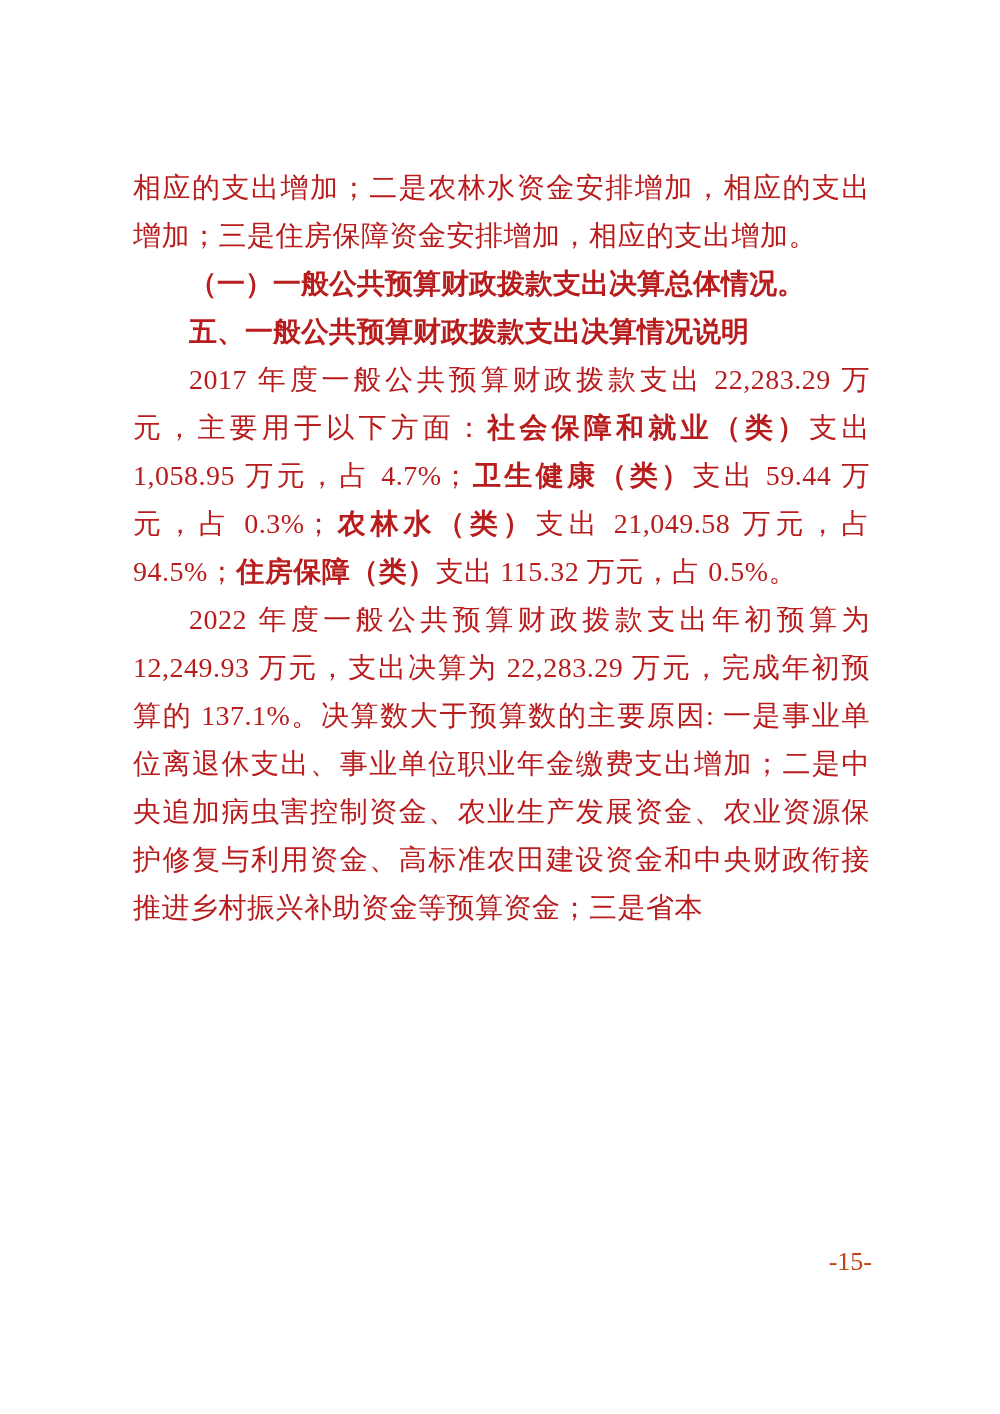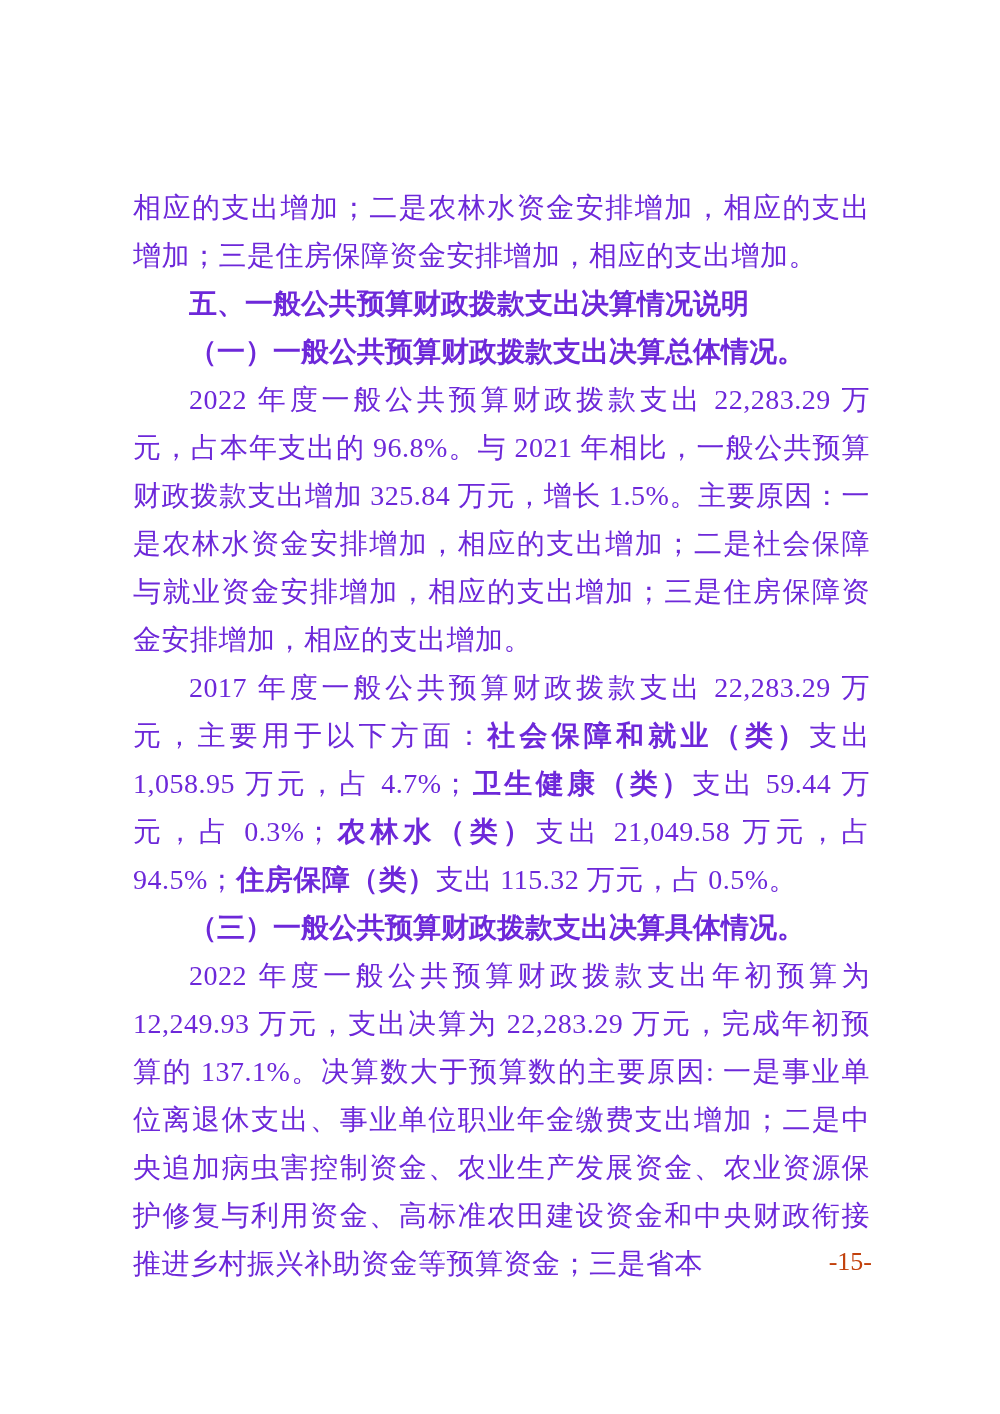--- a/index.html
+++ b/index.html
@@ -14,25 +14,25 @@
     position: absolute;
     left: 0; top: 0;
     width: 1000px;
     height: 1414px;
     background: #ffffff;
     overflow: hidden;
   }
   .content {
     position: absolute;
     left: 133px;
-    top: 184px;
+    top: 164px;
     width: 737px;
     font-size: 28px;
     line-height: 48px;
-    color: #6d28d9;
+    color: #b91c1c;
     text-align: justify;
     text-justify: inter-ideograph;
     letter-spacing: 0.5px;
   }
   .content p {
     margin: 0;
     text-indent: 2em;
   }
   .content p.continuation {
     text-indent: 0;
@@ -59,30 +59,28 @@
 </style>
 </head>
 <body>
 
 <div class="page">
 
   <div class="content">
 
     <p class="continuation">相应的支出增加；二是农林水资金安排增加，相应的支出增加；三是住房保障资金安排增加，相应的支出增加。</p>
 
+    <p class="heading">（一）一般公共预算财政拨款支出决算总体情况。</p>
+
     <p class="heading">五、一般公共预算财政拨款支出决算情况说明</p>
 
-    <p class="heading">（一）一般公共预算财政拨款支出决算总体情况。</p>
-
-    <p>2022 年度一般公共预算财政拨款支出 22,283.29 万元，占本年支出的 96.8%。与 2021 年相比，一般公共预算财政拨款支出增加 325.84 万元，增长 1.5%。主要原因：一是农林水资金安排增加，相应的支出增加；二是社会保障与就业资金安排增加，相应的支出增加；三是住房保障资金安排增加，相应的支出增加。</p>
 
 
     <p><span>2017 年度一般公共预算财政拨款支出 22,283.29 万元，主要用于以下方面：</span><span class="bold-term">社会保障和就业（类）</span><span>支出 1,058.95 万元，占 4.7%；</span><span class="bold-term">卫生健康（类）</span><span>支出 59.44 万元，占 0.3%；</span><span class="bold-term">农林水（类）</span><span>支出 21,049.58 万元，占 94.5%；</span><span class="bold-term">住房保障（类）</span><span>支出 115.32 万元，占 0.5%。</span></p>
 
-    <p class="heading">（三）一般公共预算财政拨款支出决算具体情况。</p>
 
     <p>2022 年度一般公共预算财政拨款支出年初预算为 12,249.93 万元，支出决算为 22,283.29 万元，完成年初预算的 137.1%。决算数大于预算数的主要原因: 一是事业单位离退休支出、事业单位职业年金缴费支出增加；二是中央追加病虫害控制资金、农业生产发展资金、农业资源保护修复与利用资金、高标准农田建设资金和中央财政衔接推进乡村振兴补助资金等预算资金；三是省本</p>
 
   </div>
 
   <div class="page-number">-15-</div>
 
 </div>
 
 </body></html>

